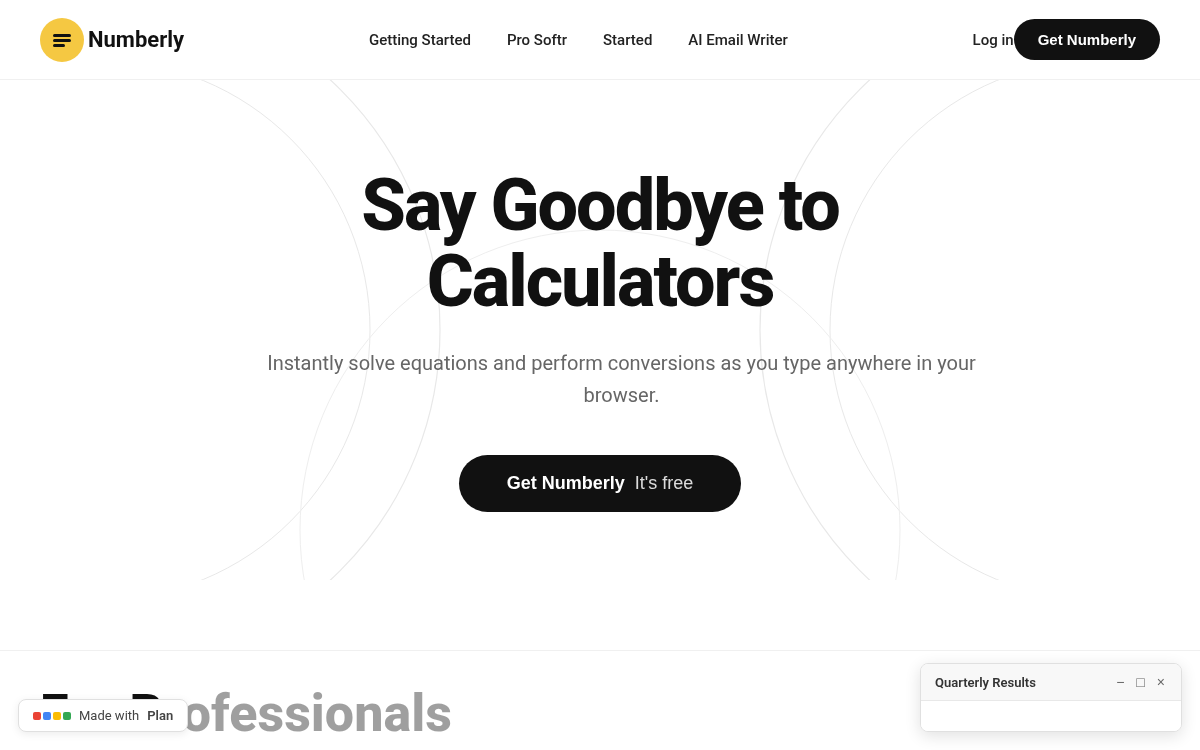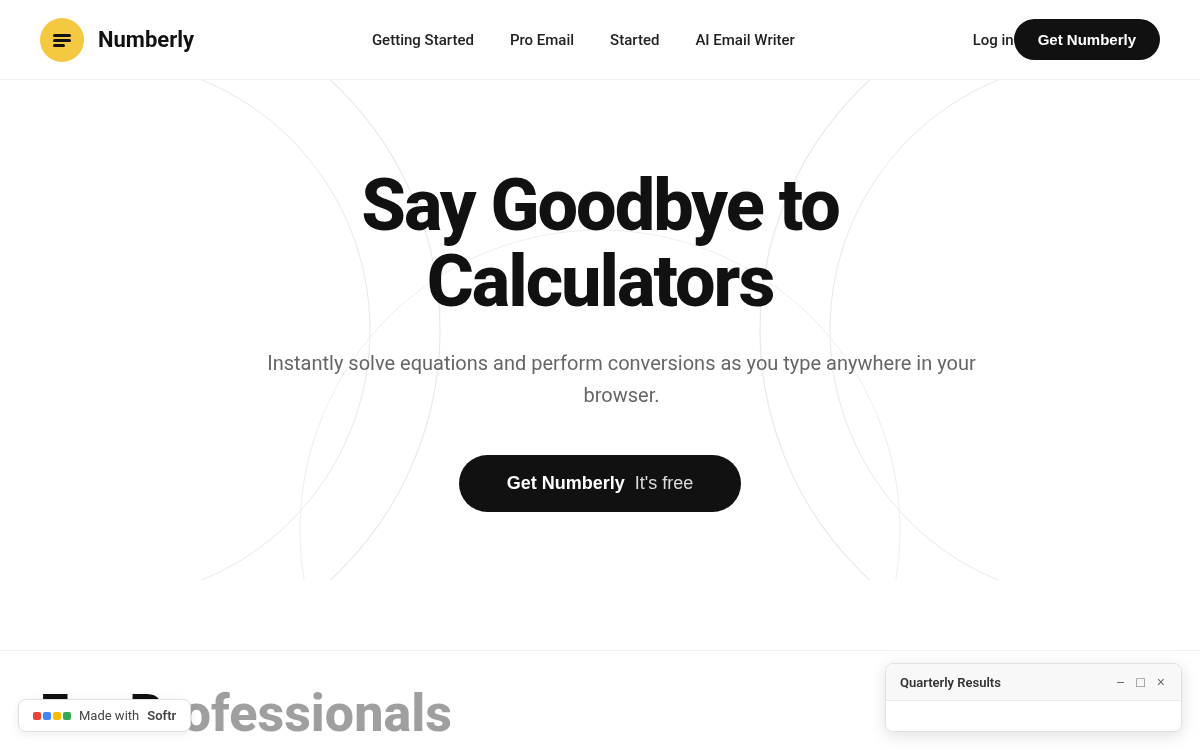--- a/index.html
+++ b/index.html
@@ -26,21 +26,21 @@
       height: 80px;
       border-bottom: 1px solid #f0f0f0;
       background: #fff;
       position: relative;
       z-index: 10;
     }
 
     .nav-logo {
       display: flex;
       align-items: center;
-      gap: 14px;
+      gap: 4px;
       text-decoration: none;
       color: #111;
     }
 
     .logo-icon {
       width: 44px;
       height: 44px;
       background: #F5C842;
       border-radius: 50%;
       display: flex;
@@ -220,21 +220,21 @@
     }
 
     
     .quarterly-panel {
       position: fixed;
       bottom: 18px;
       right: 18px;
       background: #fff;
       border: 1px solid #e0e0e0;
       border-radius: 8px;
-      width: 297px;
+      width: 262px;
       box-shadow: 0 4px 16px rgba(0,0,0,0.12);
       z-index: 100;
       overflow: hidden;
     }
 
     .quarterly-header {
       display: flex;
       align-items: center;
       justify-content: space-between;
       padding: 10px 14px;
@@ -277,21 +277,21 @@
         <rect x="4" y="7" width="18" height="3" rx="1.5" fill="#111"></rect>
         <rect x="4" y="12" width="18" height="3" rx="1.5" fill="#111"></rect>
         <rect x="4" y="17" width="12" height="3" rx="1.5" fill="#111"></rect>
       </svg>
     </div>
     <span class="logo-text">Numberly</span>
   </a>
 
   <ul class="nav-links">
     <li><a href="#">Getting Started</a></li>
-    <li><a href="#">Pro Email</a></li>
+    <li><a href="#">Pro Softr</a></li>
     <li><a href="#">Started</a></li>
     <li><a href="#">AI Email Writer</a></li>
   </ul>
 
   <div class="nav-actions">
     <a class="nav-login" href="#">Log in</a>
     <button class="nav-cta">Get Numberly</button>
   </div>
 </nav>
 
@@ -326,21 +326,21 @@
 </div>
 
 <div class="made-with-badge">
   <div class="softr-dots">
     <div class="softr-dot" style="background:#EA4335;"></div>
     <div class="softr-dot" style="background:#4285F4;"></div>
     <div class="softr-dot" style="background:#FBBC04;"></div>
     <div class="softr-dot" style="background:#34A853;"></div>
   </div>
   <span>Made with</span>
-  <span style="font-weight:600;">Softr</span>
+  <span style="font-weight:600;">Plan</span>
 </div>
 
 <div class="quarterly-panel">
   <div class="quarterly-header">
     <span class="quarterly-title">Quarterly Results</span>
     <div class="quarterly-actions">
       <button class="quarterly-btn">−</button>
       <button class="quarterly-btn">□</button>
       <button class="quarterly-btn">×</button>
     </div>

